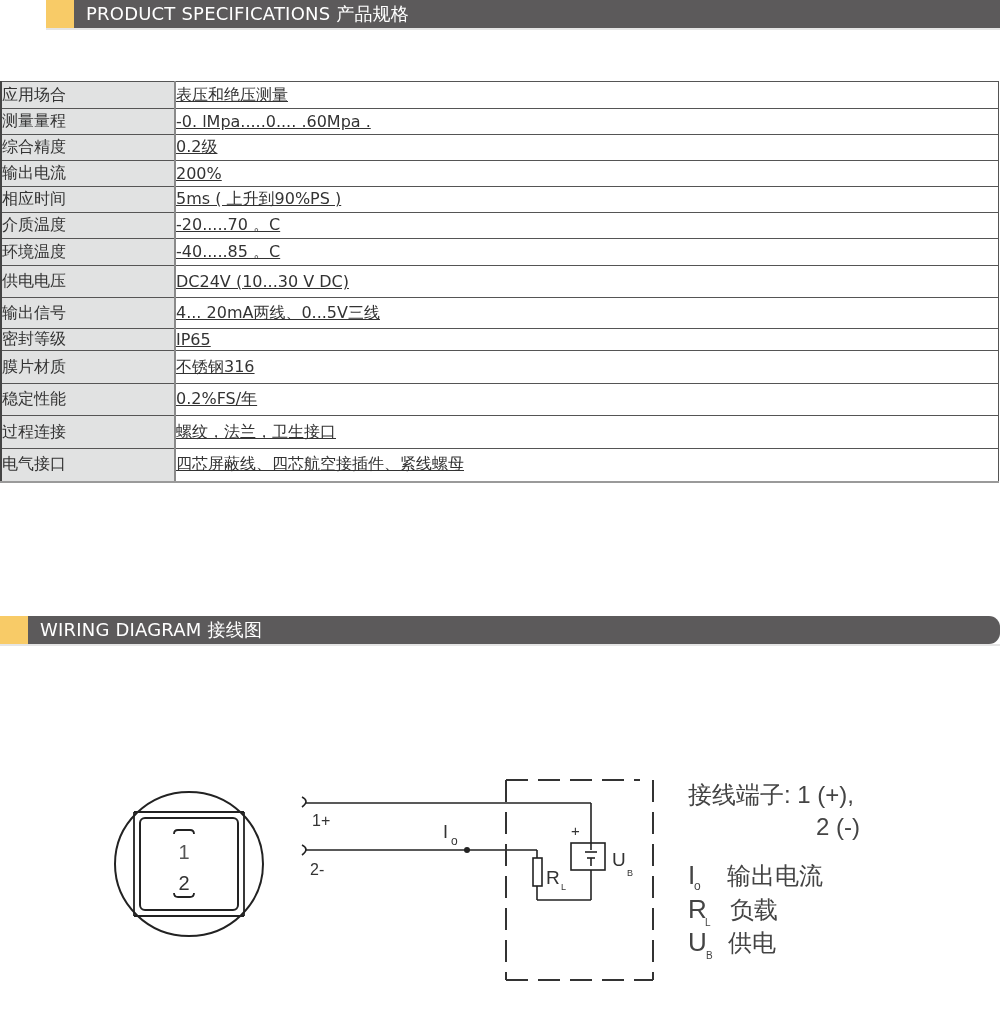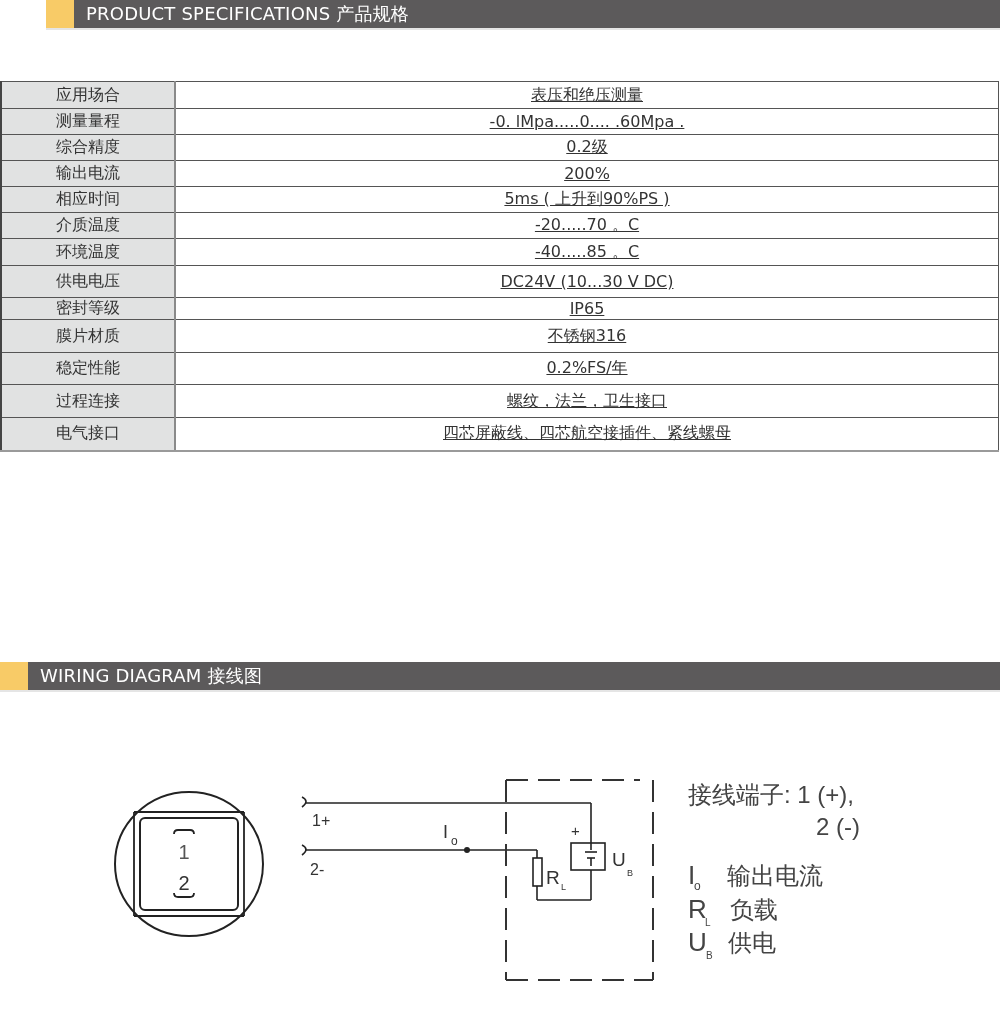--- a/index.html
+++ b/index.html
@@ -6,25 +6,25 @@
   body { width: 1000px; height: 1018px; position: relative; overflow: hidden;
          font-family: "DejaVu Sans", "Liberation Sans", sans-serif; color: #333; }
 
   .section-bar { position: absolute; left: 0; width: 1000px; height: 28px; background: #5c5a5b; }
   .section-bar .accent { position: absolute; left: 0; top: 0; width: 28px; height: 28px; background: #f8cb67; }
   .section-bar .title { position: absolute; left: 40px; top: 0; height: 28px; line-height: 28px;
                         color: #ffffff; font-size: 18px; letter-spacing: 0.2px; white-space: nowrap; }
   .section-bar .underline { position: absolute; left: 0; bottom: -2px; width: 1000px; height: 2px; background: #e5e5e5; }
 
   #bar-spec { top: 0; margin-left: 46px; }
-  #bar-wiring { top: 662px; }
+  #bar-wiring { top: 616px; border-radius: 11px; }
 
   table.spec { position: absolute; left: 0; top: 81px; width: 999px; border-collapse: collapse;
                font-size: 16px; color: #333; }
-  table.spec td { border: 1px solid #555; padding: 0; text-align: center; vertical-align: middle; }
+  table.spec td { border: 1px solid #555; padding: 0; text-align: left; vertical-align: middle; }
   table.spec td.label { width: 172px; background: #e1e2e2; border-right: 2px solid #8a8a8a; }
   table.spec td.value { background: #ffffff; text-decoration: underline; }
   table.spec tr:last-child td { border-bottom: 2px solid #9a9a9a; }
   table.spec td:first-child { border-left: 2px solid #444; }
 </style>
 </head>
 <body>
 
 <div class="section-bar" id="bar-spec">
   <div class="accent"></div>
@@ -58,20 +58,24 @@
       <td class="label">介质温度</td>
       <td class="value">-20.....70 。C</td>
     </tr>
     <tr style="height:27px">
       <td class="label">环境温度</td>
       <td class="value">-40.....85 。C</td>
     </tr>
     <tr style="height:32px">
       <td class="label">供电电压</td>
       <td class="value">DC24V (10...30 V DC)</td>
+    </tr>
+    <tr style="height:31px">
+      <td class="label">输出信号</td>
+      <td class="value">4... 20mA两线、0...5V三线</td>
     </tr>
     <tr style="height:17px">
       <td class="label">密封等级</td>
       <td class="value">IP65</td>
     </tr>
     <tr style="height:33px">
       <td class="label">膜片材质</td>
       <td class="value">不锈钢316</td>
     </tr>
     <tr style="height:32px">

